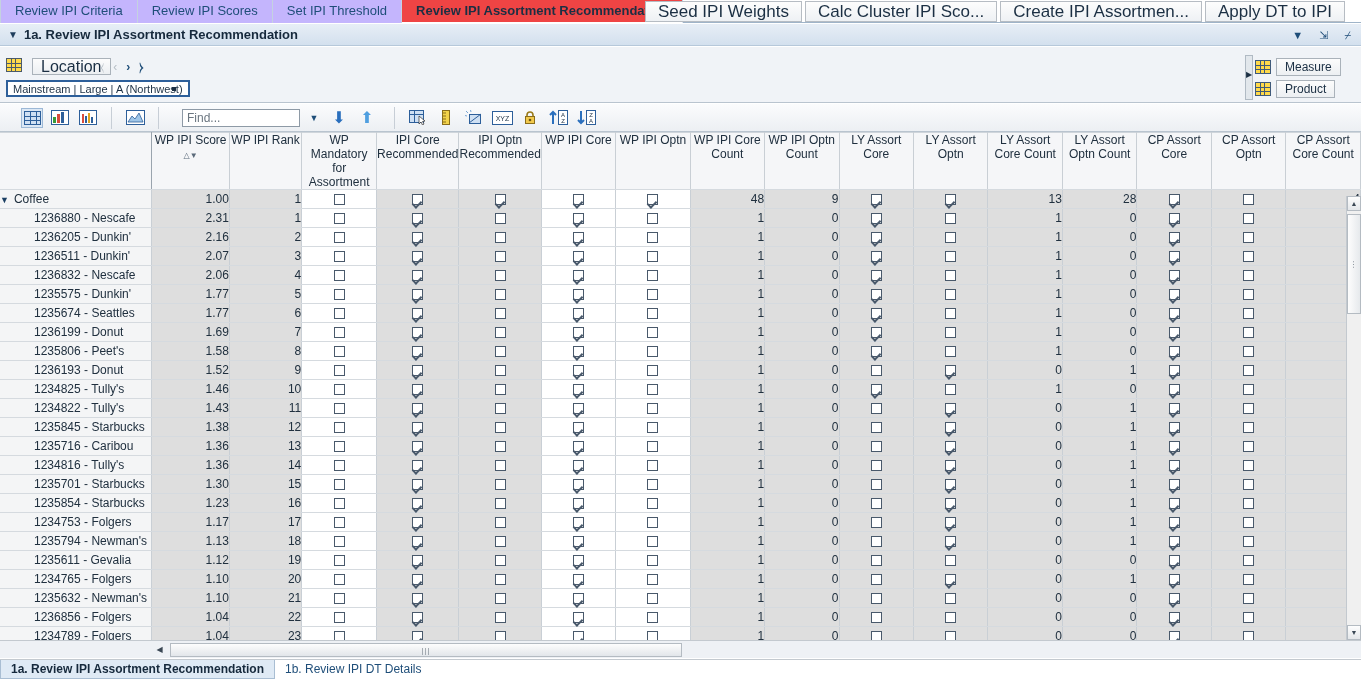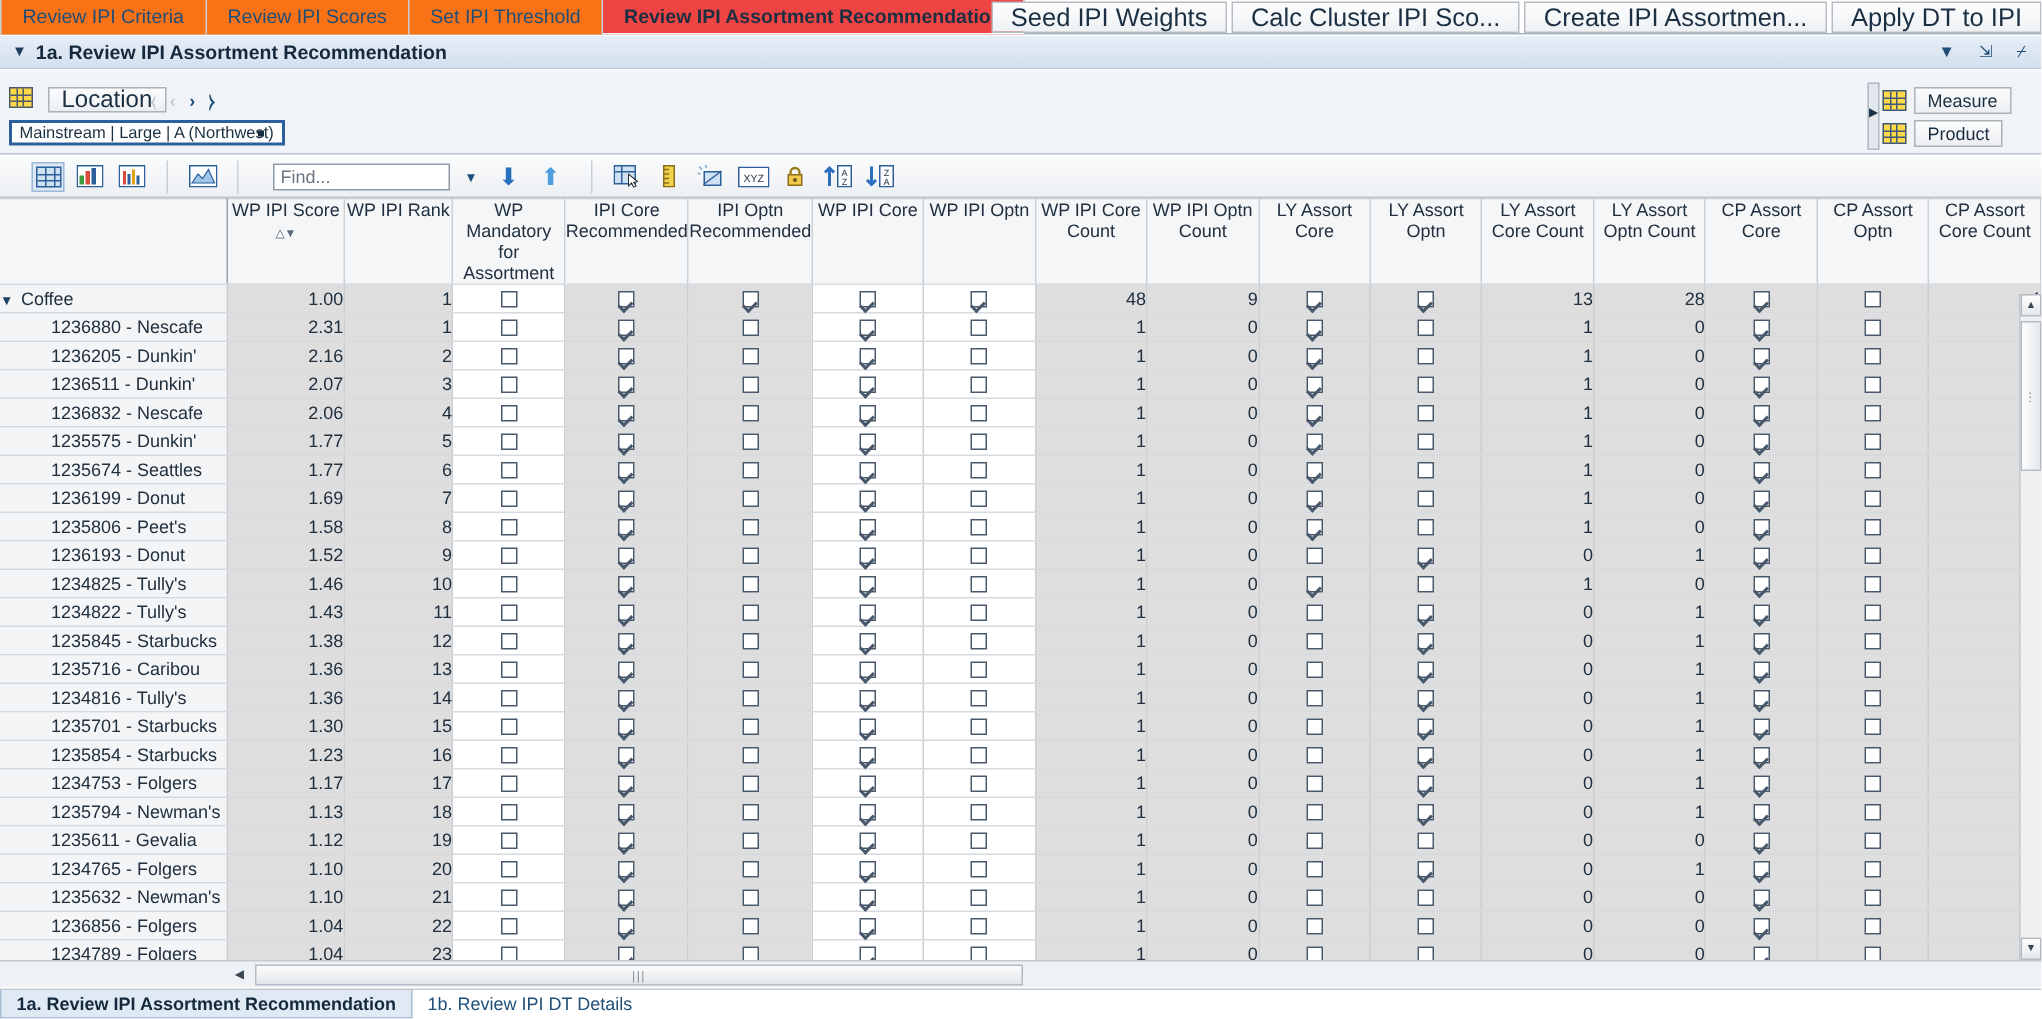--- a/index.html
+++ b/index.html
@@ -18,40 +18,40 @@
   .topbar {
     position: absolute; left: 0; top: 0; width: 1361px; height: 23px;
     background: #ffffff;
     border-bottom: 1px solid #9fb4c9;
   }
   .topbar-tabs { position: absolute; left: 0; top: 0; display: flex; height: 23px; }
   .ttab {
     height: 23px; line-height: 22px; padding: 0 14px;
     font-size: 13px; color: #1f4e79;
     border-right: 1px solid #c4d2e0;
-    background: #f97316;
+    background: #c4b5fd;
     white-space: nowrap; cursor: pointer;
   }
   .ttab.first { border-left: 1px solid #c4d2e0; }
   .ttab.active {
     background: #ef4444; color: #1b2f43; font-weight: bold;
     border-bottom: 1px solid #ffffff;
     position: relative; top: 0;
   }
   .topbar-actions {
     position: absolute; right: 0; top: 1px; display: flex; height: 21px;
   }
   .tbtn {
     height: 21px; line-height: 19px; padding: 0 12px; margin-left: 3px;
     font-size: 17px; color: #1b2f43;
     background: linear-gradient(#fdfdfd, #eef1f4);
     border: 1px solid #b6bcc3;
     white-space: nowrap; cursor: pointer;
   }
-  .tbtn.last { margin-right: 0; }
+  .tbtn.last { margin-right: 16px; }
 
   
   .wstitle {
     position: absolute; left: 0; top: 24px; width: 1361px; height: 22px;
     background: linear-gradient(#e7eef6, #d3e0ee);
     border-bottom: 1px solid #b6c8da;
     display: flex; align-items: center;
   }
   .wstitle .caret {
     margin-left: 8px; margin-right: 6px; color: #1f3d5c; font-size: 10px;

